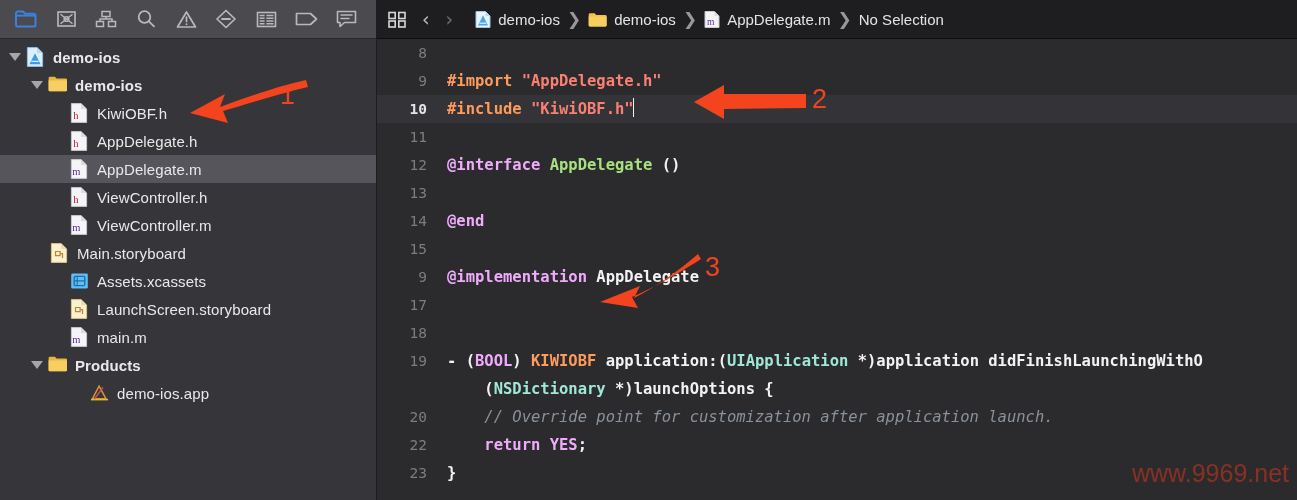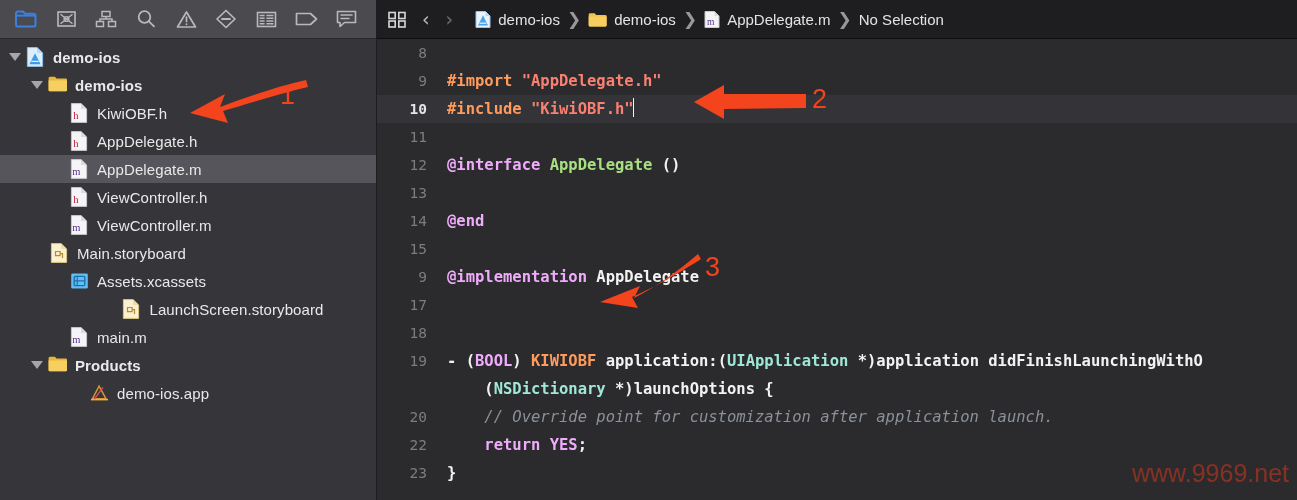--- a/index.html
+++ b/index.html
@@ -344,21 +344,21 @@
           </span>
           <span class="row-icon">
             <svg width="19" height="22" viewBox="0 0 19 22">
               <rect x="1.2" y="3.4" width="16.6" height="15.2" rx="1.4" fill="#61bdf2"></rect>
               <rect x="4.2" y="6.4" width="10.6" height="9.2" rx="1" fill="none" stroke="#1c6fae" stroke-width="1.4"></rect>
               <path d="M7.2 6.4v9.2M4.2 10.9h10.6" stroke="#1c6fae" stroke-width="1.1"></path>
             </svg>
           </span>
           <span class="row-label">Assets.xcassets</span>
         </div>
-        <div class="tree-row" style="padding-left: 52px; justify-content: center;">
+        <div class="tree-row" style="padding-left: 52px;">
           <span class="disclosure empty">
             <span class="tri"></span>
           </span>
           <span class="row-icon">
             <svg width="19" height="22" viewBox="0 0 19 22">
               <path d="M1.4 1.6h9.6l5.6 5.4v13.4H1.4z" fill="#fbf0cf" stroke="#dcc480" stroke-width="1"></path>
               <path d="M11 1.6V7h5.6z" fill="#eeddab"></path>
               <path d="M5.5 9.5h4.6v4.2H5.5z" fill="none" stroke="#b8892f" stroke-width="1.2"></path>
               <path d="M10.1 11.6h2.4v4.4" fill="none" stroke="#b8892f" stroke-width="1.2"></path>
             </svg>

